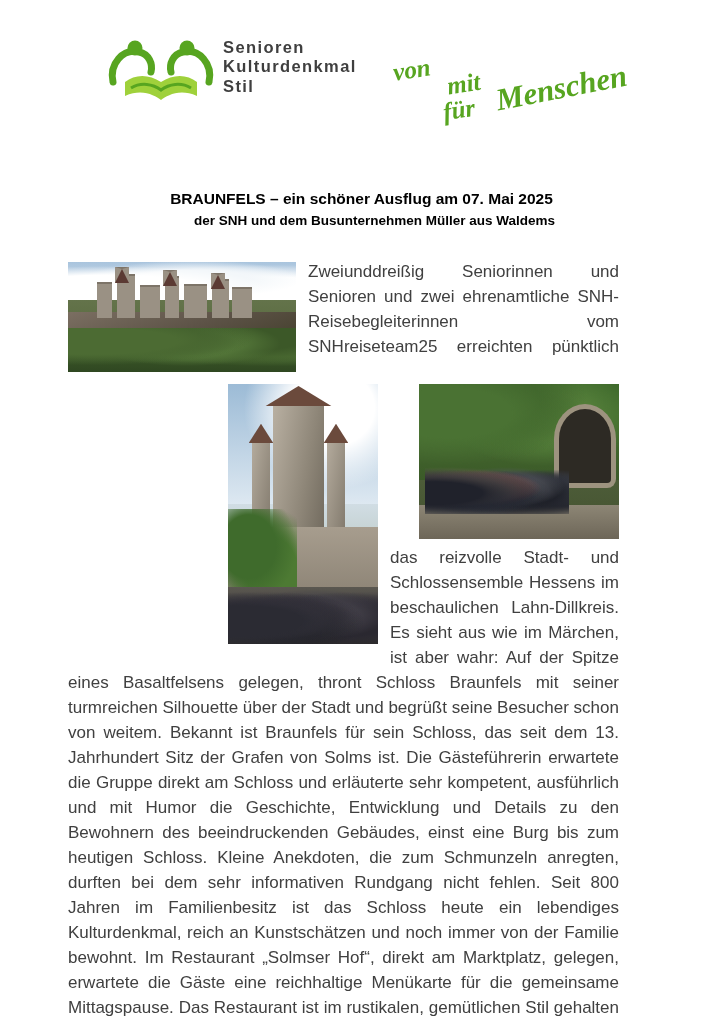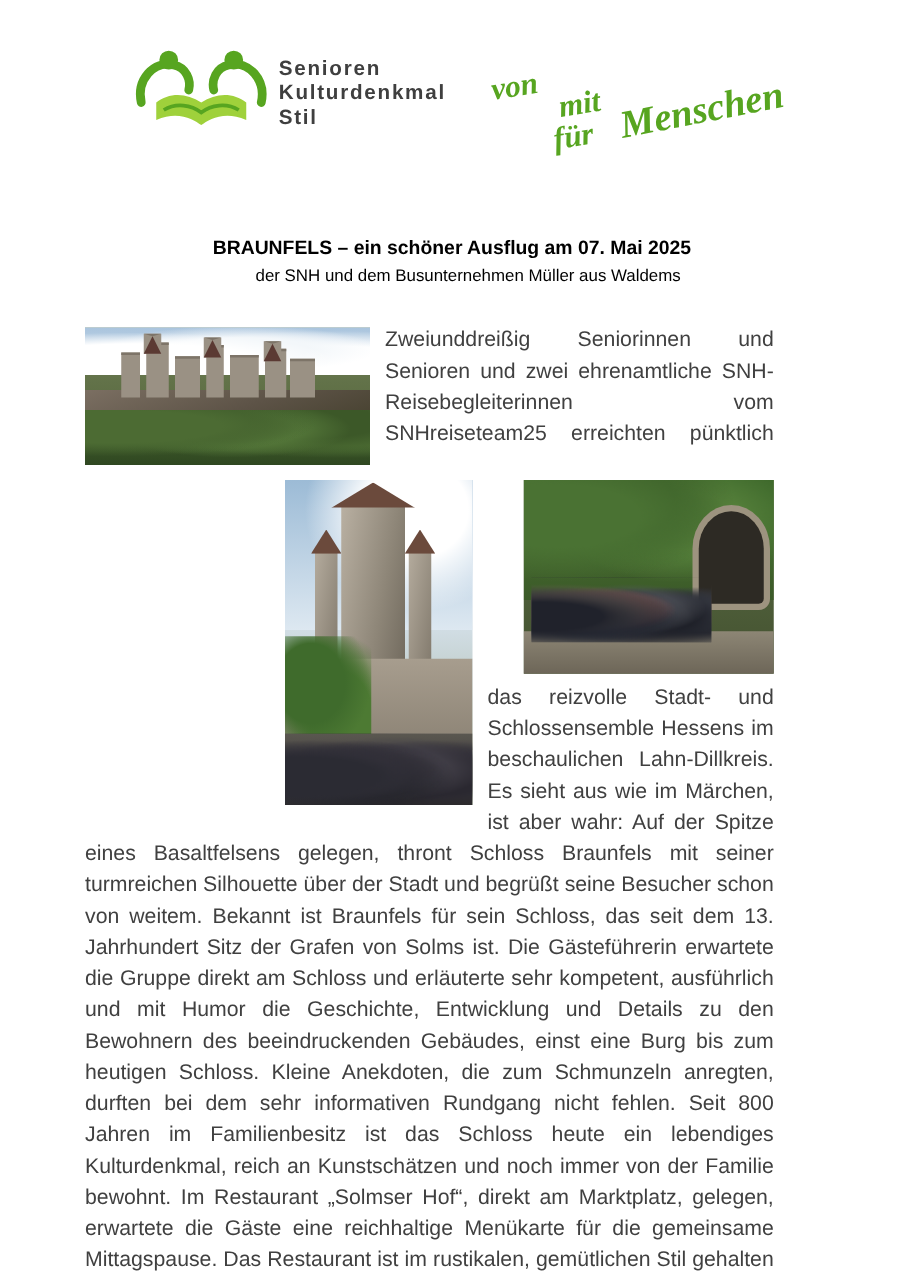--- a/index.html
+++ b/index.html
@@ -27,21 +27,21 @@
   .header {
     position: relative;
     height: 120px;
     margin: 30px 0 0 0;
   }
   .logo-block {
     position: absolute;
     left: 105px;
     top: 8px;
     display: flex;
-    align-items: flex-end;
+    align-items: flex-start;
   }
   .logo-mark {
     width: 112px;
     height: 66px;
     position: relative;
     flex: none;
   }
   .logo-words {
     margin-left: 6px;
     line-height: 1.18;
@@ -78,21 +78,21 @@
     margin-top: 39px;
   }
   .title-main {
     font-size: 15.5px;
     font-weight: bold;
     color: #000;
     line-height: 1.35;
   }
   .title-sub {
     font-size: 13.5px;
-    font-weight: normal;
+    font-weight: bold;
     color: #000;
     line-height: 1.35;
     margin-top: 2px;
     padding-left: 26px;
   }
 
   
   .article {
     position: relative;
     margin: 30px 104px 0 68px;

